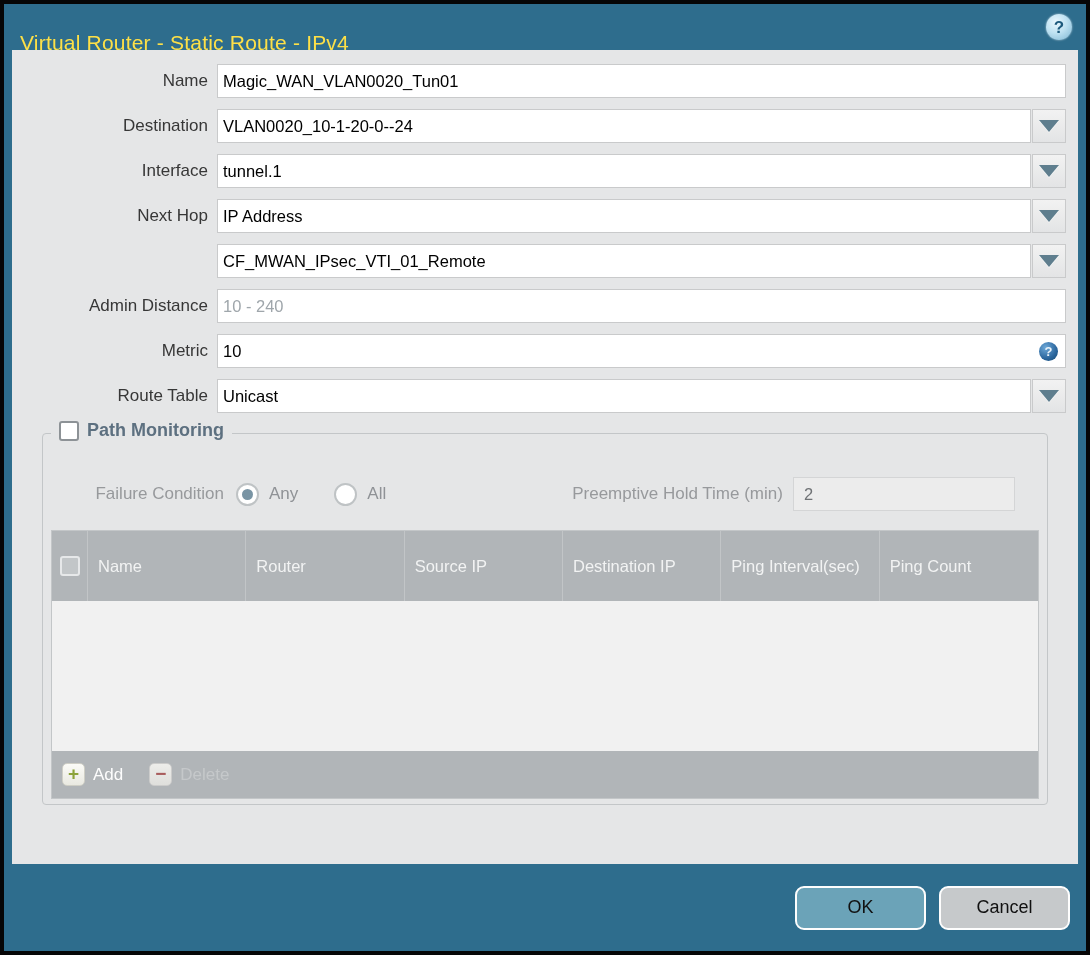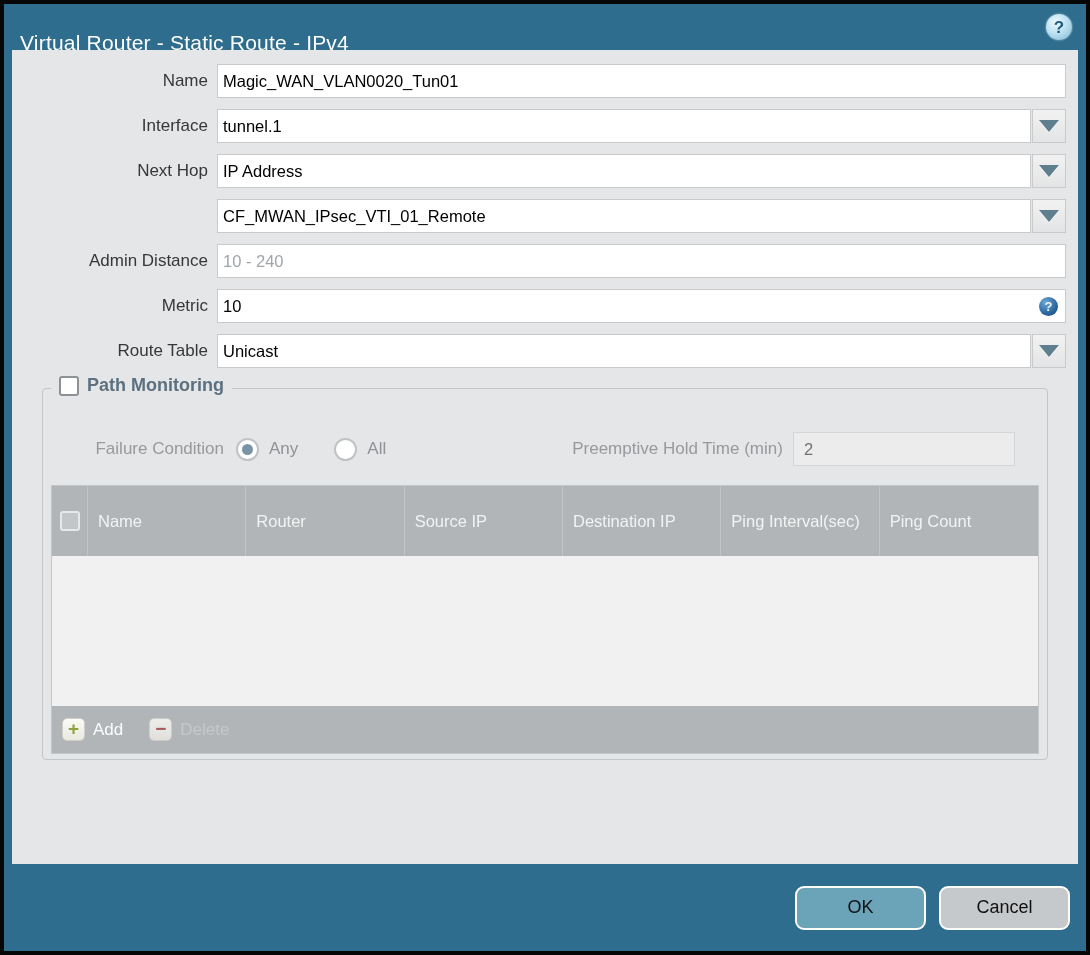--- a/index.html
+++ b/index.html
@@ -14,21 +14,21 @@
     border: 4px solid #060606;
     display: flex; flex-direction: column;
   }
   
   .titlebar {
     height: 46px; flex: 0 0 46px;
     display: flex; align-items: center;
     padding: 0 14px 0 16px;
   }
   .titlebar .title {
-    color: #ffffff; font-size: 21px; letter-spacing: 0.2px;
+    color: #fde047; font-size: 21px; letter-spacing: 0.2px;
     flex: 1;
     margin-top: 31px;
   }
   .help-badge {
     width: 26px; height: 26px; border-radius: 50%;
     background: radial-gradient(circle at 38% 32%, #eaf7fd 0%, #bfe2f2 45%, #7db6d3 100%);
     box-shadow: 0 0 2px rgba(255,255,255,.7);
     display: flex; align-items: center; justify-content: center;
     cursor: pointer;
   }
@@ -192,20 +192,29 @@
 
   <div class="content">
 
     <div class="form-row">
       <div class="lbl">Name</div>
       <div class="field-wrap">
         <input type="text" value="Magic_WAN_VLAN0020_Tun01" style="">
       </div>
     </div>
 
+    <div class="form-row">
+      <div class="lbl">Destination</div>
+      <div class="field-wrap">
+        <input type="text" value="VLAN0020_10-1-20-0--24" style="">
+        <div class="drop-btn">
+          <div class="tri-down"></div>
+        </div>
+      </div>
+    </div>
 
     <div class="form-row">
       <div class="lbl">Interface</div>
       <div class="field-wrap">
         <input type="text" value="tunnel.1" style="">
         <div class="drop-btn">
           <div class="tri-down"></div>
         </div>
       </div>
     </div>

